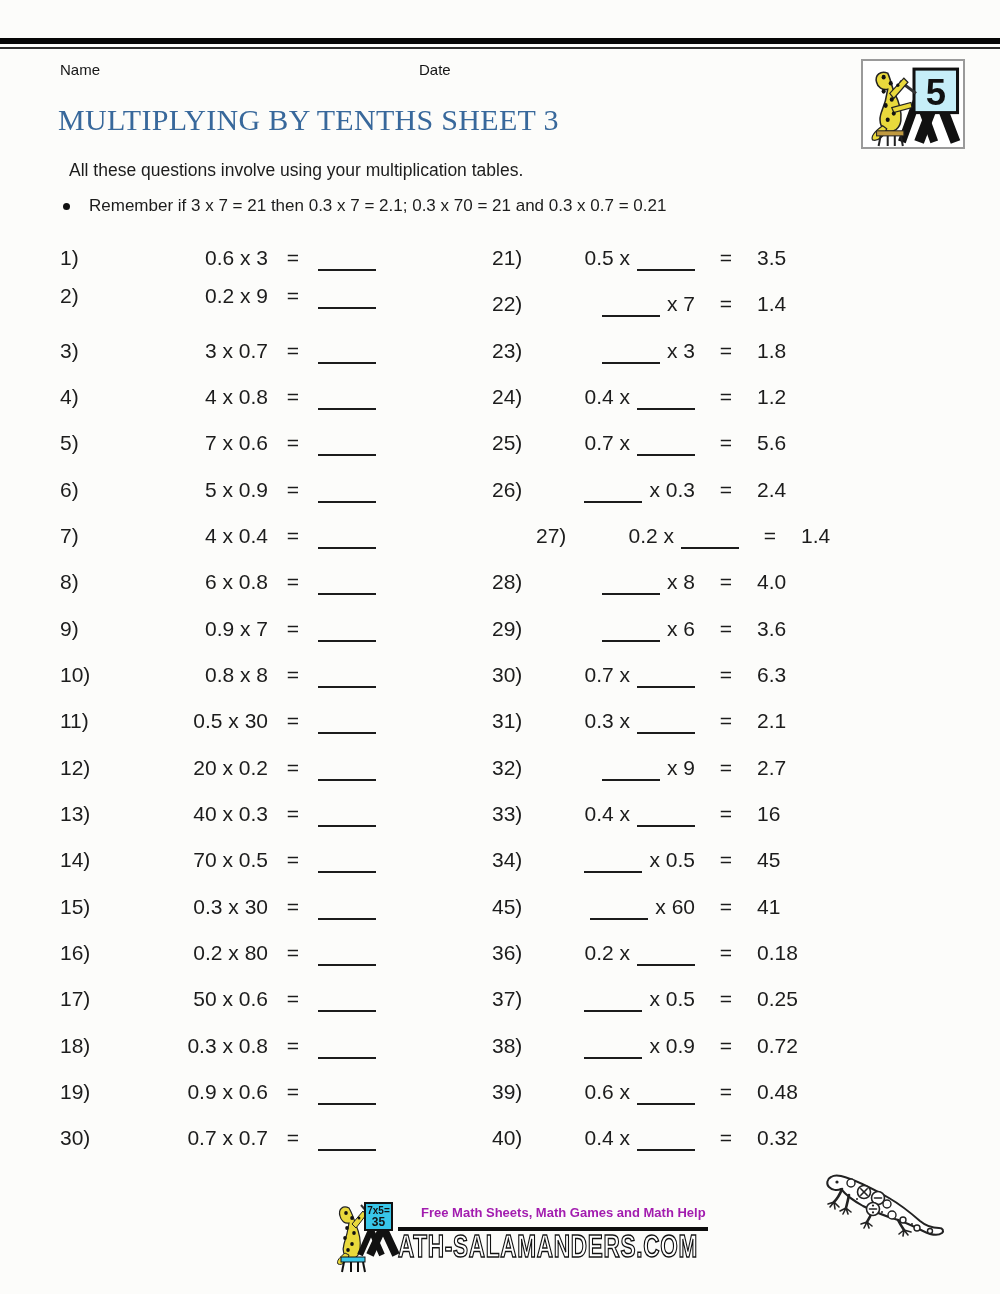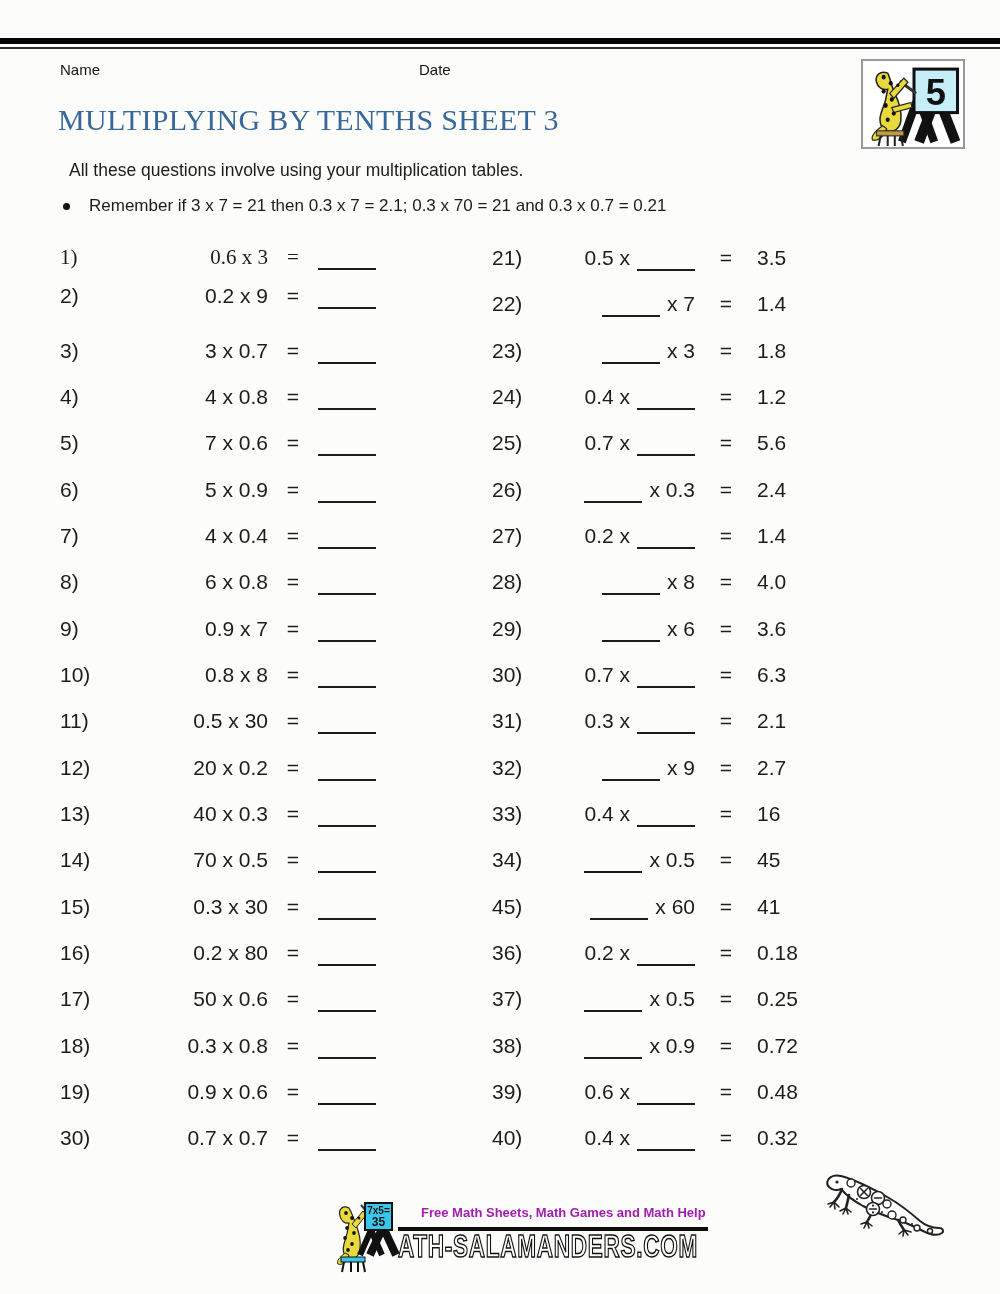--- a/index.html
+++ b/index.html
@@ -84,21 +84,21 @@
   <h1 class="title">MULTIPLYING BY TENTHS SHEET 3</h1>
 
   <div class="intro">All these questions involve using your multiplication tables.</div>
 
   <div class="bullet">
     <span class="dot"></span>
     <span>Remember if 3 x 7 = 21 then 0.3 x 7 = 2.1; 0.3 x 70 = 21 and 0.3 x 0.7 = 0.21</span>
   </div>
 
   <div>
-      <div class="row rowL" style="top: 234px; font-family: Liberation Serif, serif;"><span class="num">1)</span><span class="exprL">0.6 x 3</span><span class="eqL">=</span><span class="blank"></span></div>
+      <div class="row rowL" style="top: 234px;"><span class="num">1)</span><span class="exprL">0.6 x 3</span><span class="eqL">=</span><span class="blank"></span></div>
       <div class="row rowL" style="top: 272px;"><span class="num">2)</span><span class="exprL">0.2 x 9</span><span class="eqL">=</span><span class="blank"></span></div>
       <div class="row rowL" style="top: 327px;"><span class="num">3)</span><span class="exprL">3 x 0.7</span><span class="eqL">=</span><span class="blank"></span></div>
       <div class="row rowL" style="top: 373px;"><span class="num">4)</span><span class="exprL">4 x 0.8</span><span class="eqL">=</span><span class="blank"></span></div>
       <div class="row rowL" style="top: 419px;"><span class="num">5)</span><span class="exprL">7 x 0.6</span><span class="eqL">=</span><span class="blank"></span></div>
       <div class="row rowL" style="top: 466px;"><span class="num">6)</span><span class="exprL">5 x 0.9</span><span class="eqL">=</span><span class="blank"></span></div>
       <div class="row rowL" style="top: 512px;"><span class="num">7)</span><span class="exprL">4 x 0.4</span><span class="eqL">=</span><span class="blank"></span></div>
       <div class="row rowL" style="top: 558px;"><span class="num">8)</span><span class="exprL">6 x 0.8</span><span class="eqL">=</span><span class="blank"></span></div>
       <div class="row rowL" style="top: 605px;"><span class="num">9)</span><span class="exprL">0.9 x 7</span><span class="eqL">=</span><span class="blank"></span></div>
       <div class="row rowL" style="top: 651px;"><span class="num">10)</span><span class="exprL">0.8 x 8</span><span class="eqL">=</span><span class="blank"></span></div>
       <div class="row rowL" style="top: 697px;"><span class="num">11)</span><span class="exprL">0.5 x 30</span><span class="eqL">=</span><span class="blank"></span></div>
@@ -112,21 +112,21 @@
       <div class="row rowL" style="top: 1068px;"><span class="num">19)</span><span class="exprL">0.9 x 0.6</span><span class="eqL">=</span><span class="blank"></span></div>
       <div class="row rowL" style="top: 1114px;"><span class="num">30)</span><span class="exprL">0.7 x 0.7</span><span class="eqL">=</span><span class="blank"></span></div>
     </div>
   <div>
       <div class="row rowR" style="top: 234px;"><span class="num">21)</span><span class="exprR"><span class="pre">0.5 x</span><span class="blank"></span></span><span class="eqR">=</span><span class="ansR">3.5</span></div>
       <div class="row rowR" style="top: 280px;"><span class="num">22)</span><span class="exprR"><span class="blank"></span><span class="post">x 7</span></span><span class="eqR">=</span><span class="ansR">1.4</span></div>
       <div class="row rowR" style="top: 327px;"><span class="num">23)</span><span class="exprR"><span class="blank"></span><span class="post">x 3</span></span><span class="eqR">=</span><span class="ansR">1.8</span></div>
       <div class="row rowR" style="top: 373px;"><span class="num">24)</span><span class="exprR"><span class="pre">0.4 x</span><span class="blank"></span></span><span class="eqR">=</span><span class="ansR">1.2</span></div>
       <div class="row rowR" style="top: 419px;"><span class="num">25)</span><span class="exprR"><span class="pre">0.7 x</span><span class="blank"></span></span><span class="eqR">=</span><span class="ansR">5.6</span></div>
       <div class="row rowR" style="top: 466px;"><span class="num">26)</span><span class="exprR"><span class="blank"></span><span class="post">x 0.3</span></span><span class="eqR">=</span><span class="ansR">2.4</span></div>
-      <div class="row rowR" style="top: 512px;"><span class="num">27)</span><span class="exprR"><span class="pre">0.2 x</span><span class="blank"></span></span><span class="eqR">=</span><span class="ansR">1.4</span></div>
+      <div class="row rowR" style="top: 512px; margin-left: 44px;"><span class="num">27)</span><span class="exprR"><span class="pre">0.2 x</span><span class="blank"></span></span><span class="eqR">=</span><span class="ansR">1.4</span></div>
       <div class="row rowR" style="top: 558px;"><span class="num">28)</span><span class="exprR"><span class="blank"></span><span class="post">x 8</span></span><span class="eqR">=</span><span class="ansR">4.0</span></div>
       <div class="row rowR" style="top: 605px;"><span class="num">29)</span><span class="exprR"><span class="blank"></span><span class="post">x 6</span></span><span class="eqR">=</span><span class="ansR">3.6</span></div>
       <div class="row rowR" style="top: 651px;"><span class="num">30)</span><span class="exprR"><span class="pre">0.7 x</span><span class="blank"></span></span><span class="eqR">=</span><span class="ansR">6.3</span></div>
       <div class="row rowR" style="top: 697px;"><span class="num">31)</span><span class="exprR"><span class="pre">0.3 x</span><span class="blank"></span></span><span class="eqR">=</span><span class="ansR">2.1</span></div>
       <div class="row rowR" style="top: 744px;"><span class="num">32)</span><span class="exprR"><span class="blank"></span><span class="post">x 9</span></span><span class="eqR">=</span><span class="ansR">2.7</span></div>
       <div class="row rowR" style="top: 790px;"><span class="num">33)</span><span class="exprR"><span class="pre">0.4 x</span><span class="blank"></span></span><span class="eqR">=</span><span class="ansR">16</span></div>
       <div class="row rowR" style="top: 836px;"><span class="num">34)</span><span class="exprR"><span class="blank"></span><span class="post">x 0.5</span></span><span class="eqR">=</span><span class="ansR">45</span></div>
       <div class="row rowR" style="top: 883px;"><span class="num">45)</span><span class="exprR"><span class="blank"></span><span class="post">x 60</span></span><span class="eqR">=</span><span class="ansR">41</span></div>
       <div class="row rowR" style="top: 929px;"><span class="num">36)</span><span class="exprR"><span class="pre">0.2 x</span><span class="blank"></span></span><span class="eqR">=</span><span class="ansR">0.18</span></div>
       <div class="row rowR" style="top: 975px;"><span class="num">37)</span><span class="exprR"><span class="blank"></span><span class="post">x 0.5</span></span><span class="eqR">=</span><span class="ansR">0.25</span></div>

